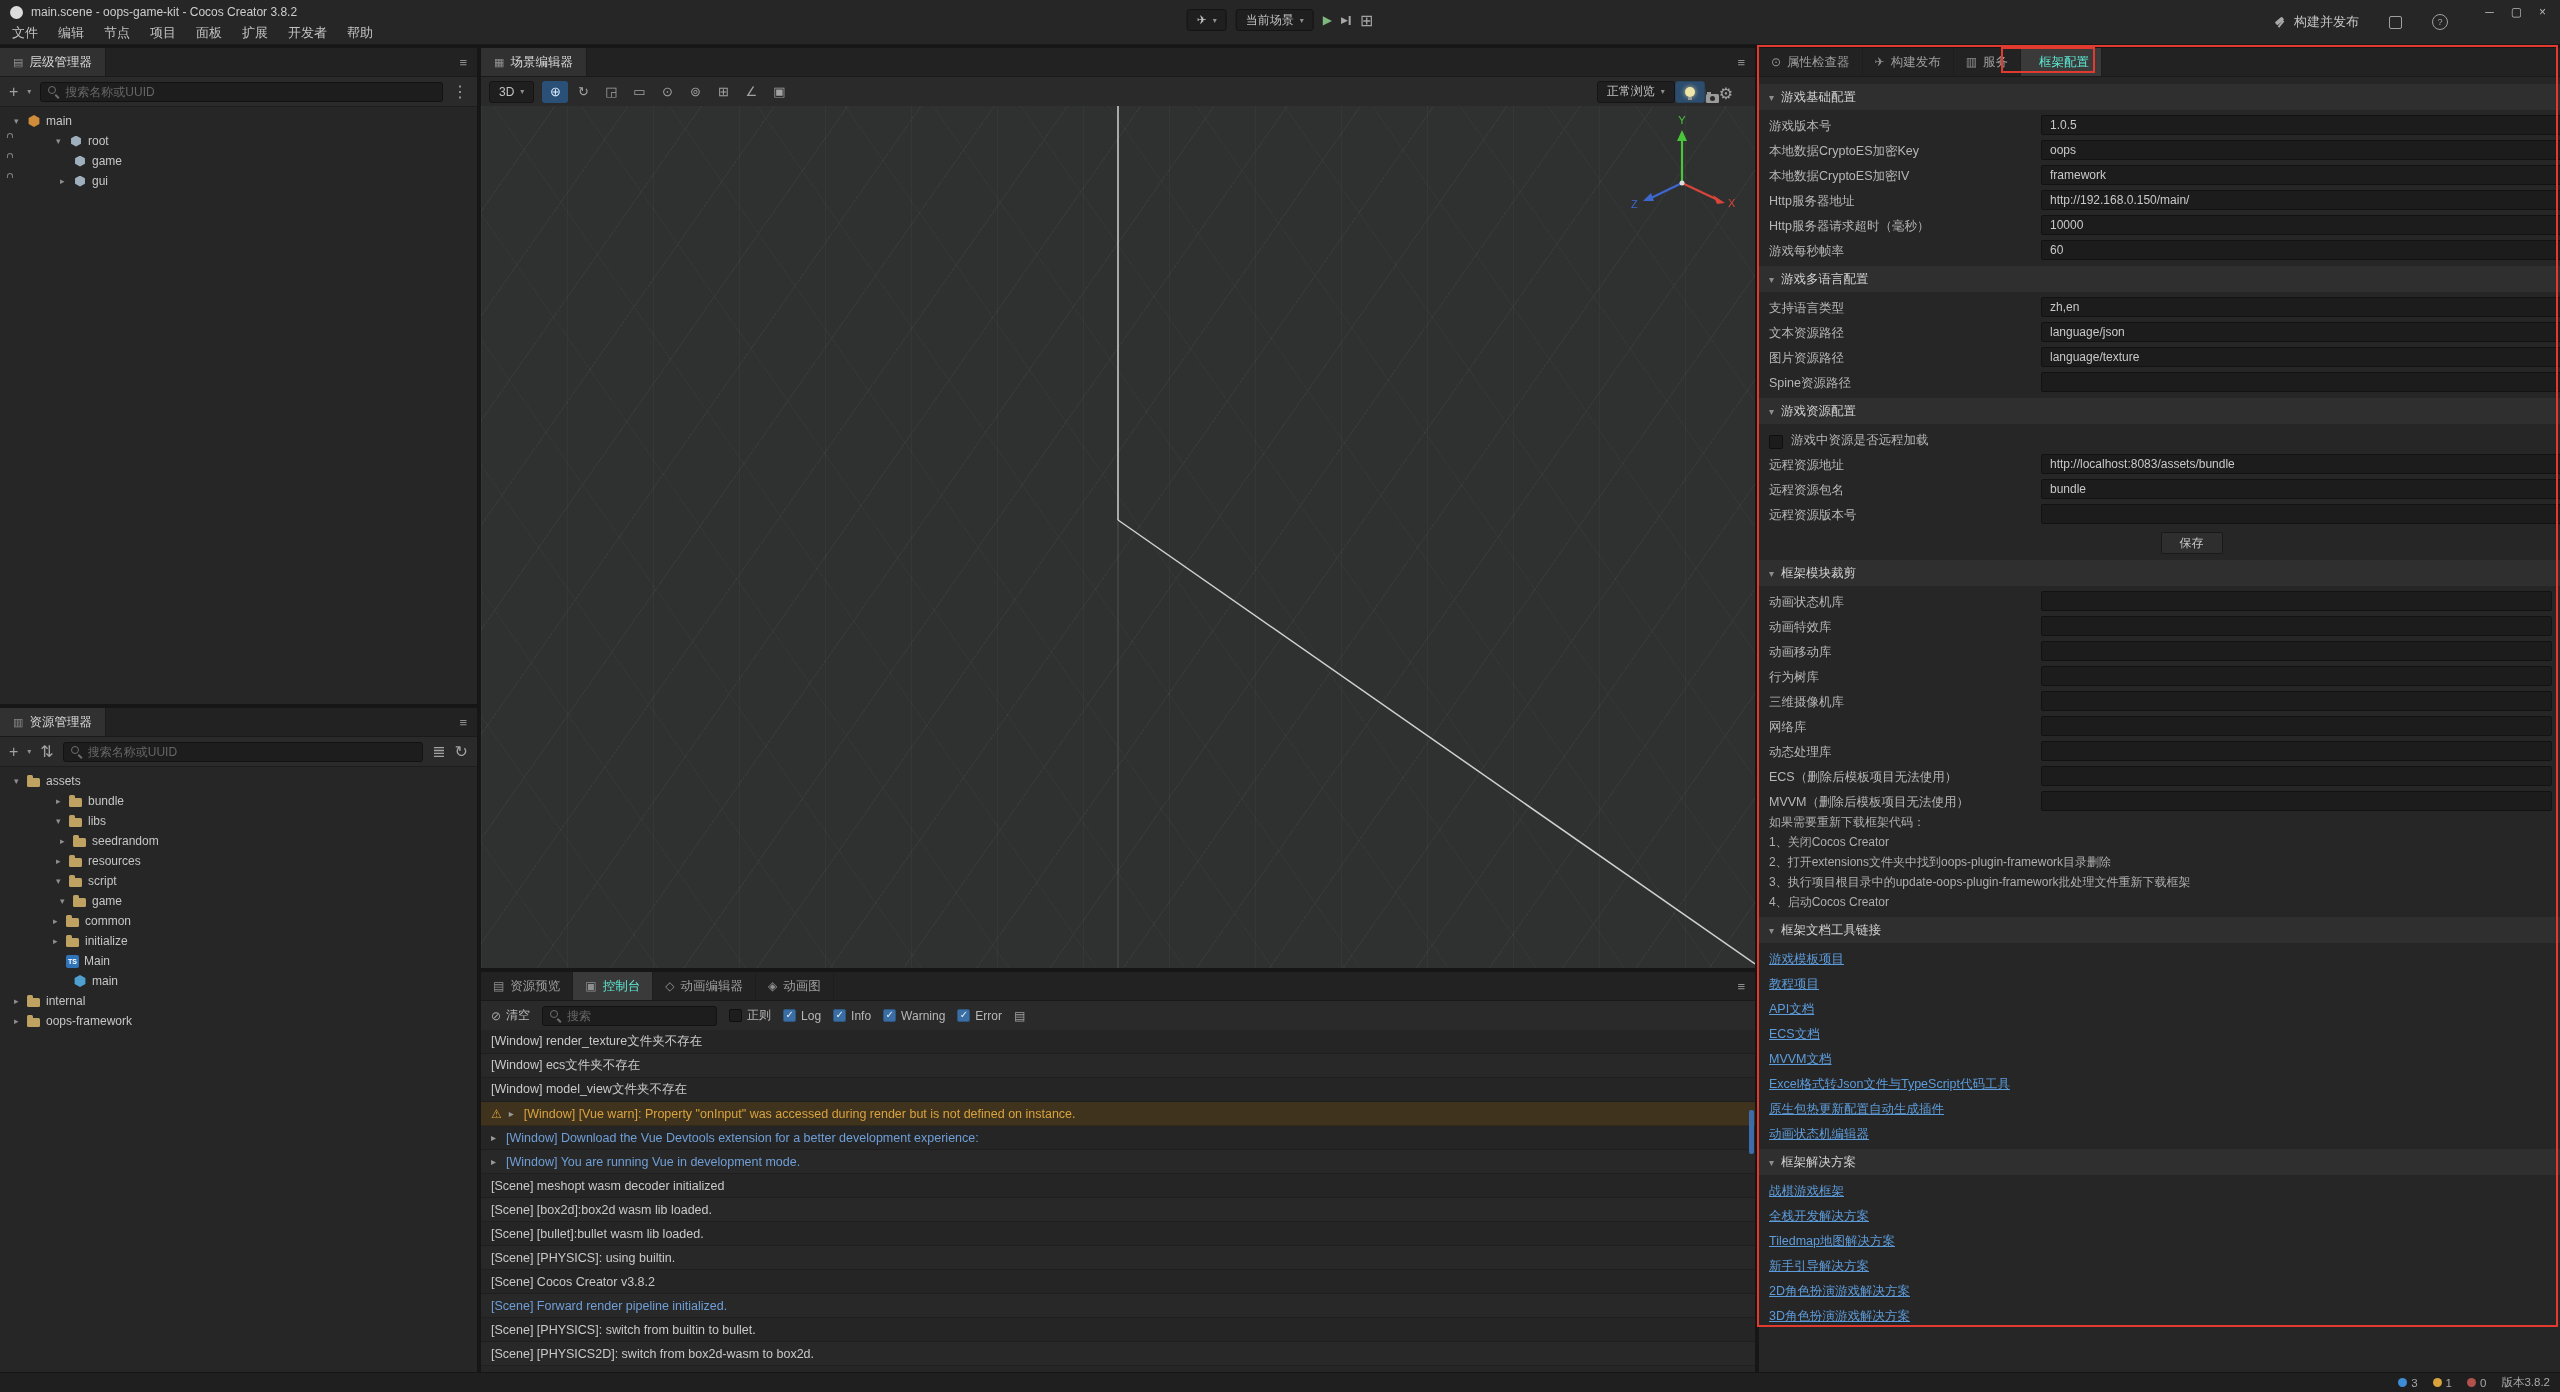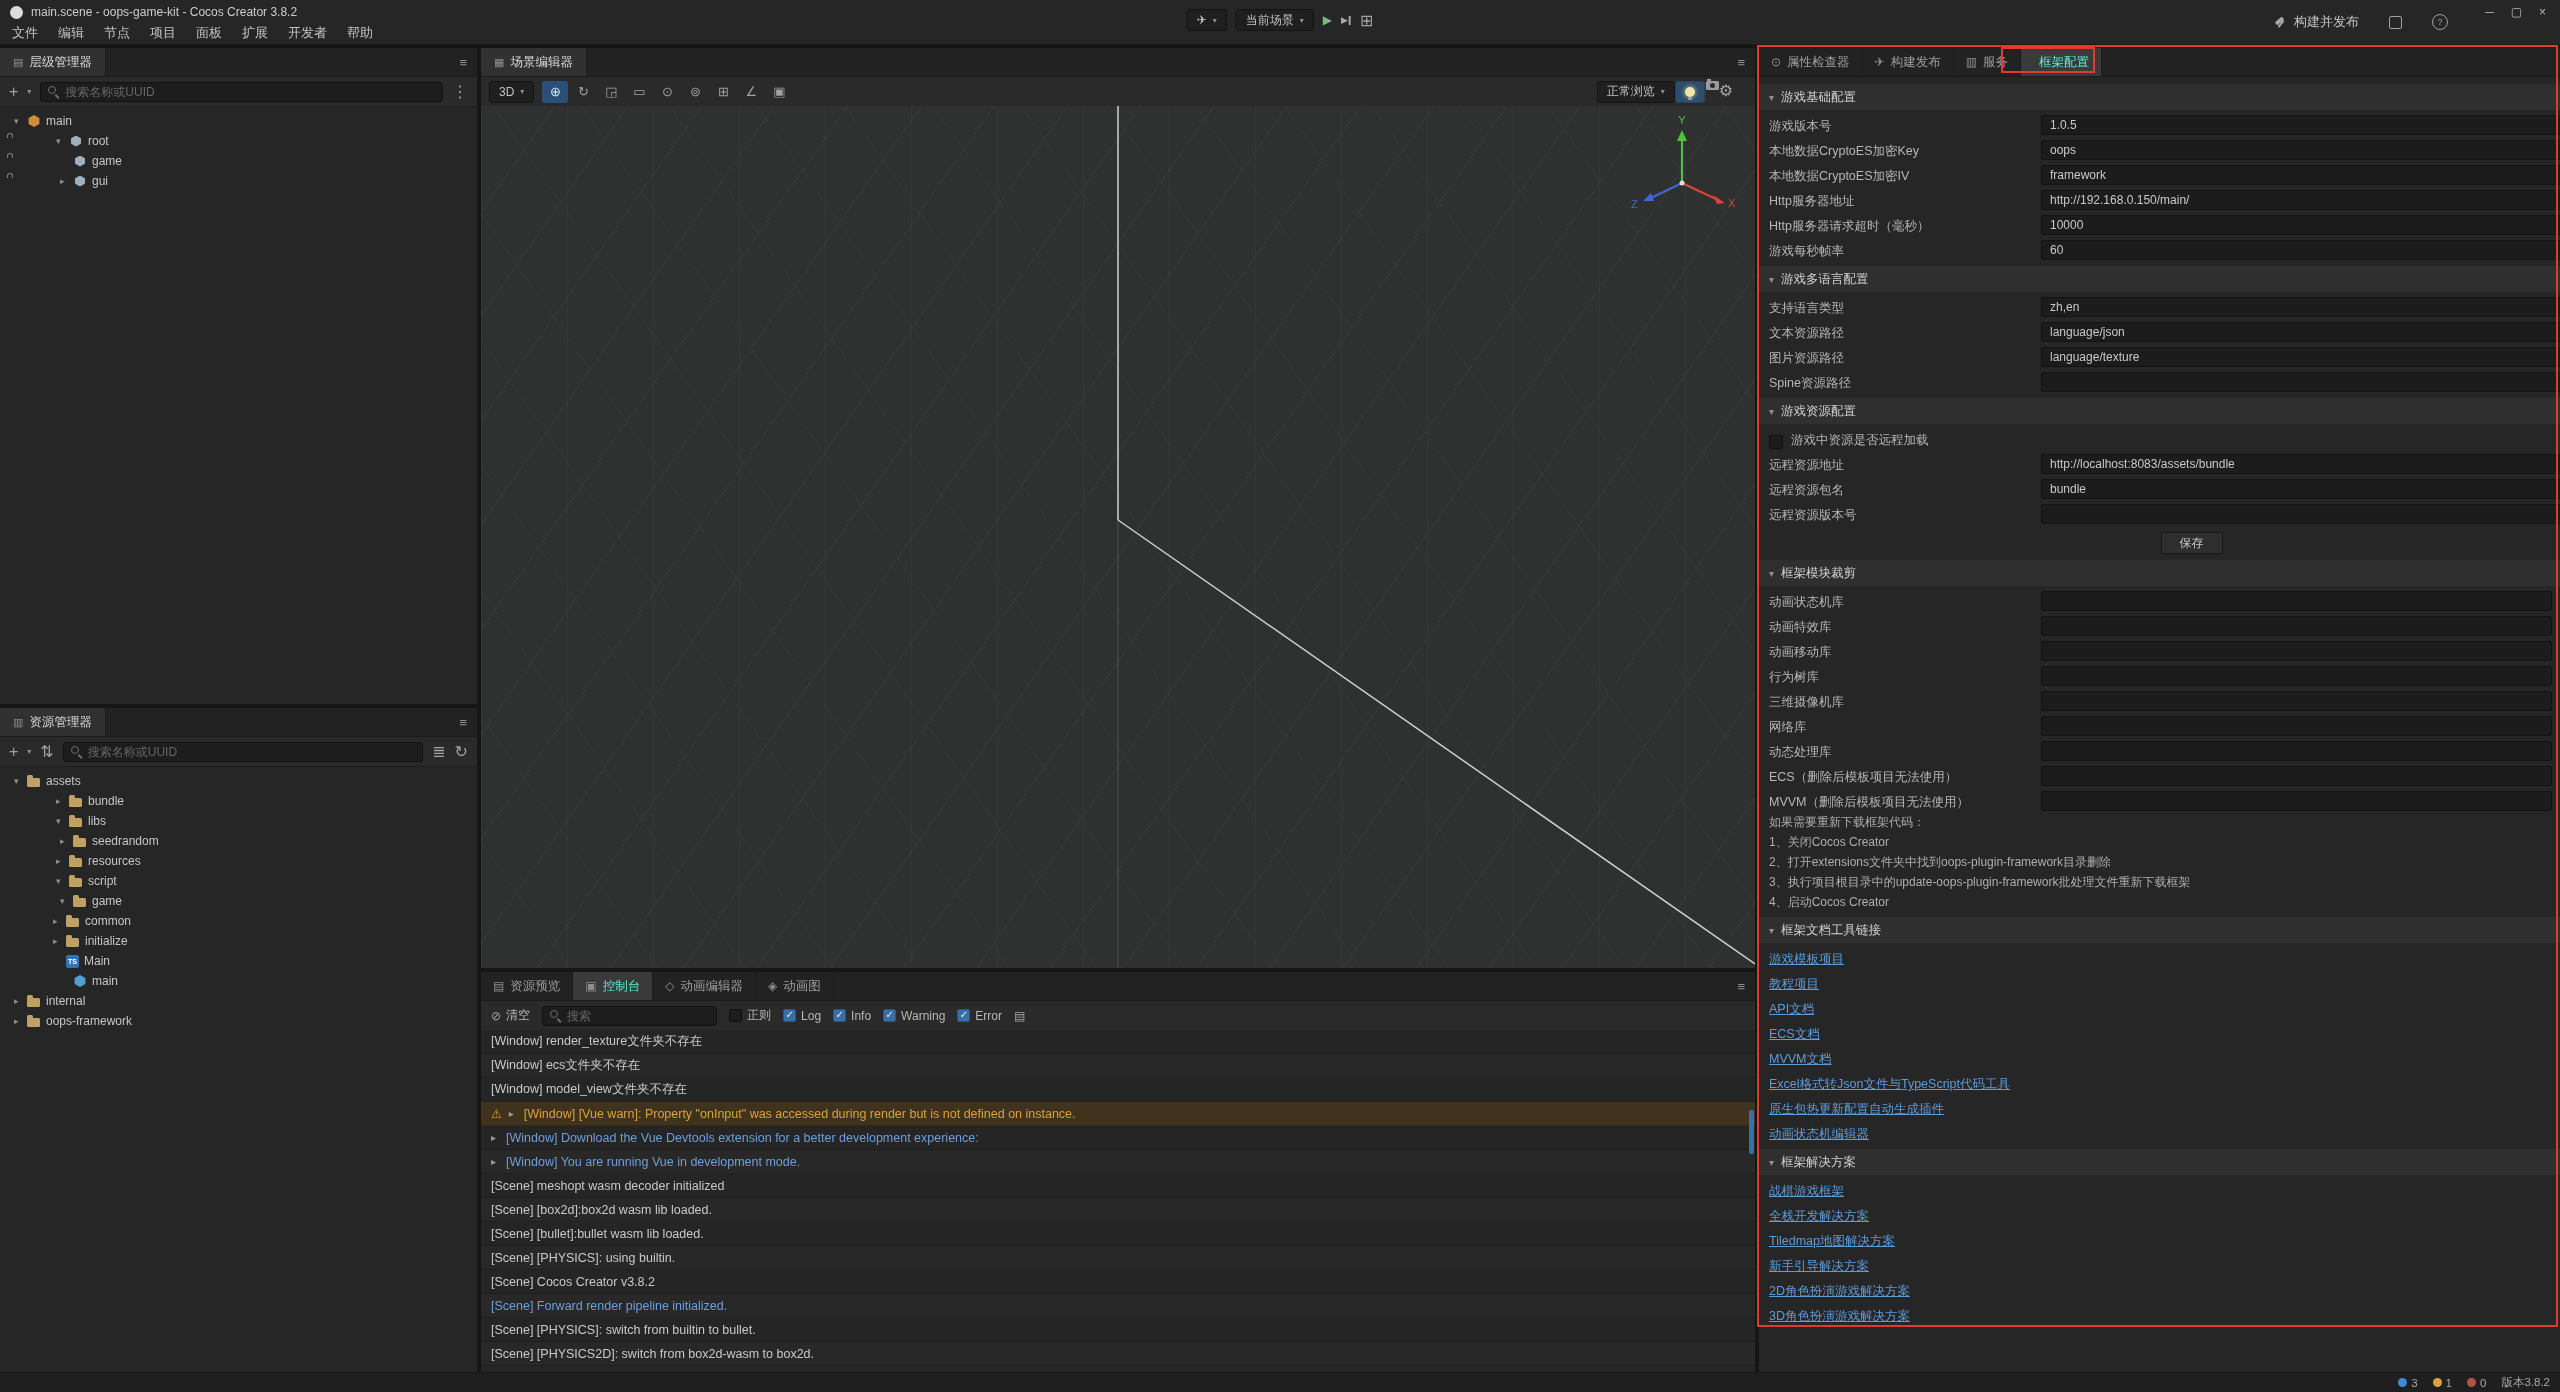--- a/index.html
+++ b/index.html
@@ -73,21 +73,21 @@
   .tool.v-active{background:#2b5078;color:#d6e9ff;border-radius:3px}
   .tool-icon.v-move-tool::before{content:"⊕"}
   .tool-icon.v-rotate-tool::before{content:"↻"}
   .tool-icon.v-scale-tool::before{content:"◲"}
   .tool-icon.v-rect-tool::before{content:"▭"}
   .tool-icon.v-pivot-tool::before{content:"⊙"}
   .tool-icon.v-space-tool::before{content:"⊚"}
   .tool-icon.v-grid-snap-tool::before{content:"⊞"}
   .tool-icon.v-rotate-snap-tool::before{content:"∠"}
   .tool-icon.v-scale-snap-tool::before{content:"▣"}
-  .scene-toolbar-right{margin-left:auto;display:flex;align-items:flex-start;padding-right:14px}
+  .scene-toolbar-right{margin-left:auto;display:flex;align-items:flex-end;padding-right:14px}
   .vdiv{width:1px;height:14px;background:#3a3a3a}
   .icon-bulb{width:10px;height:10px;border-radius:50%;background:#f0e6a8;box-shadow:0 0 5px rgba(240,230,170,.8);position:relative}
   .icon-bulb::after{content:"";position:absolute;left:3px;bottom:-3px;width:4px;height:3px;background:#999}
   .icon-camera{width:13px;height:9px;background:#9b9b9b;border-radius:1.5px;position:relative}
   .icon-camera::before{content:"";position:absolute;left:4px;top:2px;width:5px;height:5px;border-radius:50%;background:#2a2a2a}
   .icon-camera::after{content:"";position:absolute;left:1px;top:-2px;width:4px;height:2px;background:#9b9b9b}
   .viewport{position:absolute;top:58px;left:0;right:0;bottom:0;background-color:#2f3030;
     background-image:
       repeating-linear-gradient(90deg, rgba(255,255,255,0.03) 0px, rgba(255,255,255,0.03) 1px, transparent 1px, transparent 86px),
       repeating-linear-gradient(125deg, rgba(255,255,255,0.04) 0px, rgba(255,255,255,0.04) 1px, transparent 1px, transparent 60px),

